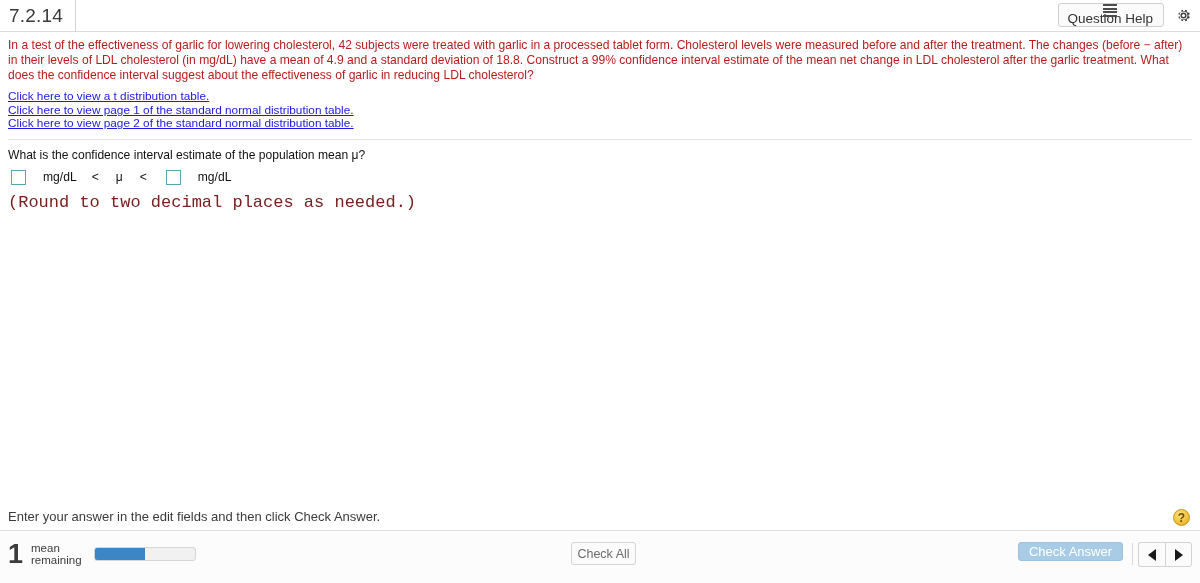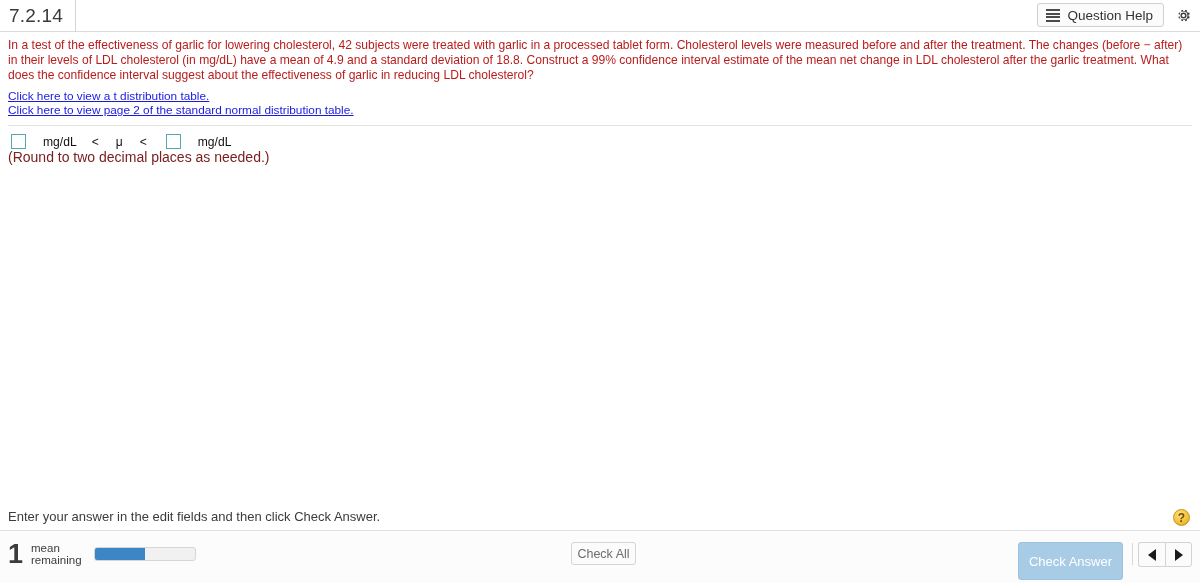--- a/index.html
+++ b/index.html
@@ -49,20 +49,21 @@
     gap: 7px;
     height: 24px;
     padding: 0 10px 0 8px;
     border: 1px solid #cfcfcf;
     border-radius: 3px;
     background: #fbfbfb;
     font-size: 13.5px;
     color: #333;
     cursor: pointer;
     white-space: nowrap;
+    flex-direction: column;
   }
   .list-icon {
     display: inline-block;
     width: 14px; height: 12px;
     position: relative;
   }
   .list-icon i {
     position: absolute;
     left: 0; width: 14px; height: 2px;
     background: #4b4b4b;
@@ -126,23 +127,24 @@
     border: 1px solid #56a7b0;
     background: #fff;
     display: inline-block;
     vertical-align: middle;
     margin: 0 4px;
   }
   .ansbox:first-child { margin-left: 3px; }
   .unit { font-size: 12.1px; color: #111; }
   .ineq { font-size: 12.1px; color: #111; padding: 0 2px; }
   .round-note {
-    margin-top: 0;
-    font-size: 14px;
+    margin-top: 8px;
+    font-size: 17px;
     color: #7a2020;
+    font-family: Liberation Mono, monospace;
   }
 
   
   .spacer { height: 300px; }
 
   .footer-hint {
     position: absolute;
     left: 8px;
     top: 509px;
     font-size: 13px;
@@ -214,21 +216,21 @@
     border-radius: 3px;
     background: #fbfbfb;
     color: #6d6d6d;
     font-size: 12.5px;
     cursor: pointer;
     display: flex; align-items: center; justify-content: center;
   }
   .check-btn {
     position: absolute;
     right: 77px; top: 11px;
-    width: 105px; height: 38px;
+    width: 105px; height: 19px;
     border: 1px solid #9dc3e2;
     border-radius: 3px;
     background: #a8cbe6;
     color: #ffffff;
     font-size: 13px;
     cursor: pointer;
     display: flex; align-items: center; justify-content: center;
   }
   .nav-sep {
     position: absolute;
@@ -287,25 +289,27 @@
         </svg>
       </div>
     </div>
   </div>
 
   <div class="body">
     <div class="qtext">In a test of the effectiveness of garlic for lowering cholesterol, 42 subjects were treated with garlic in a processed tablet form. Cholesterol levels were measured before and after the treatment. The changes (before − after) in their levels of LDL cholesterol (in mg/dL) have a mean of 4.9 and a standard deviation of 18.8. Construct a 99% confidence interval estimate of the mean net change in LDL cholesterol after the garlic treatment. What does the confidence interval suggest about the effectiveness of garlic in reducing LDL cholesterol?</div>
 
     <div class="links">
       <a class="link">Click here to view a t distribution table.</a>
+      <a class="link">Click here to view page 1 of the standard normal distribution table.</a>
       <a class="link">Click here to view page 2 of the standard normal distribution table.</a>
     </div>
 
     <div class="hr"></div>
 
+    <div class="prompt">What is the confidence interval estimate of the population mean μ?</div>
 
     <div class="answer-row">
       <span class="ansbox"></span>
       <span class="unit">mg/dL</span>
       <span class="ineq">&lt;</span>
       <span class="ineq">μ</span>
       <span class="ineq">&lt;</span>
       <span class="ansbox"></span>
       <span class="unit">mg/dL</span>
     </div>

